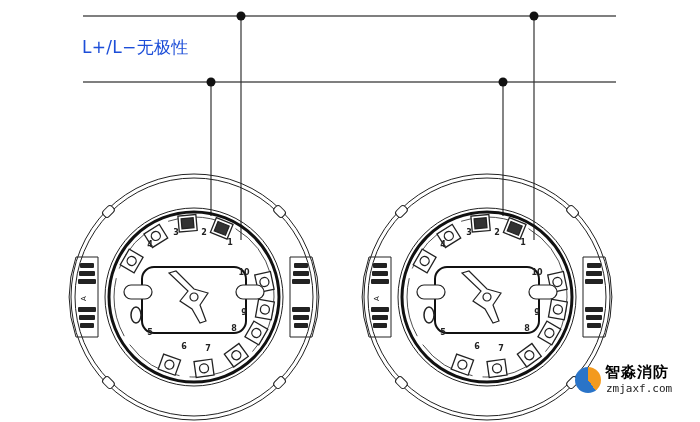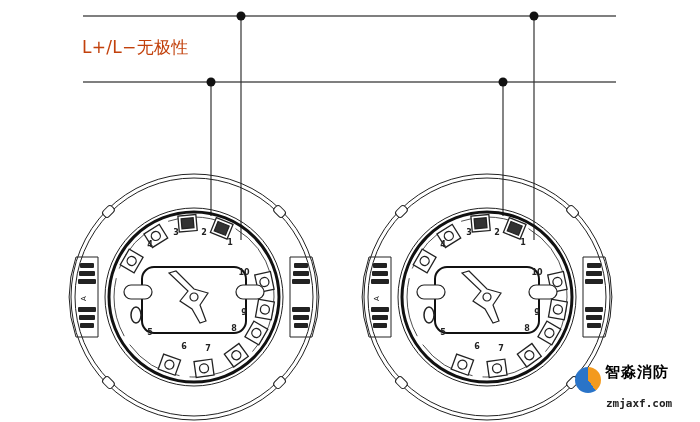--- a/index.html
+++ b/index.html
@@ -1,22 +1,22 @@
 <!DOCTYPE html>
 <html><head>
 <meta charset="utf-8">
 <style>
   html,body{margin:0;padding:0;background:#ffffff;}
   body{width:700px;height:422px;position:relative;overflow:hidden;font-family:"DejaVu Sans",sans-serif;}
   #stage{position:absolute;left:0;top:0;width:700px;height:422px;}
-  .label{position:absolute;left:82px;top:36px;font-family:"DejaVu Sans",sans-serif;font-size:17px;color:#c2410c;letter-spacing:0.3px;}
+  .label{position:absolute;left:82px;top:36px;font-family:"DejaVu Sans",sans-serif;font-size:17px;color:#1d4ed8;letter-spacing:0.3px;}
   .logo{position:absolute;left:575px;top:363px;width:120px;height:34px;}
   .logo-mark{position:absolute;left:0;top:4px;width:26px;height:26px;border-radius:50%;background:conic-gradient(#f39a1e 0 40%,#2a74c8 40% 100%);}
   .logo-name{position:absolute;left:30px;top:0;font-size:15px;font-weight:bold;color:#000000;font-family:"DejaVu Sans",sans-serif;letter-spacing:1px;}
-  .logo-url{position:absolute;left:31px;top:34px;font-size:11px;font-weight:bold;color:#222;font-family:"DejaVu Sans Mono",monospace;}
+  .logo-url{position:absolute;left:31px;top:19px;font-size:11px;font-weight:normal;color:#222;font-family:"DejaVu Sans Mono",monospace;}
 </style>
 </head>
 <body>
 
 <svg id="stage" width="700" height="422" viewBox="0 0 700 422" xmlns="http://www.w3.org/2000/svg">
 
   <line x1="83" y1="16" x2="616" y2="16" stroke="#555" stroke-width="1.5"></line>
   <line x1="83" y1="82" x2="616" y2="82" stroke="#555" stroke-width="1.5"></line>
 
   <line x1="241" y1="16" x2="241" y2="240" stroke="#333" stroke-width="1.2"></line>

